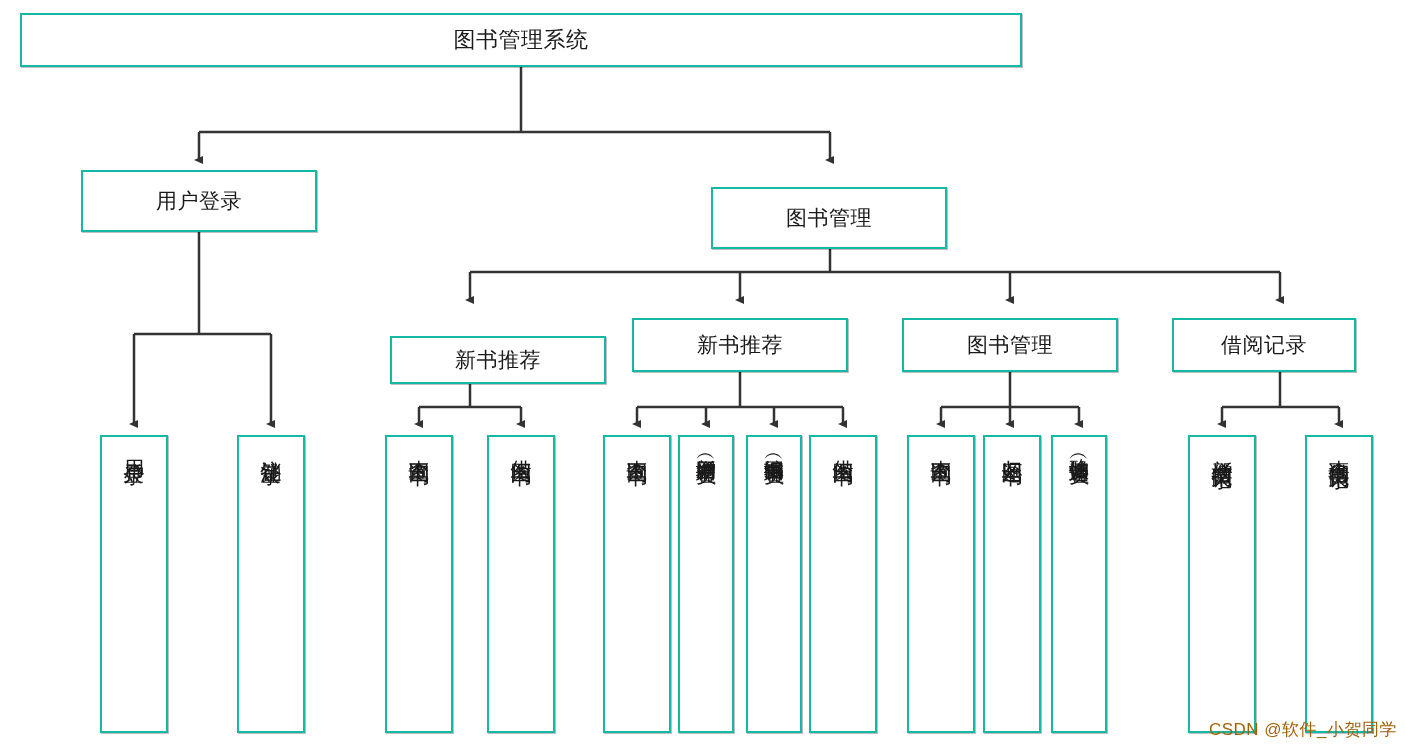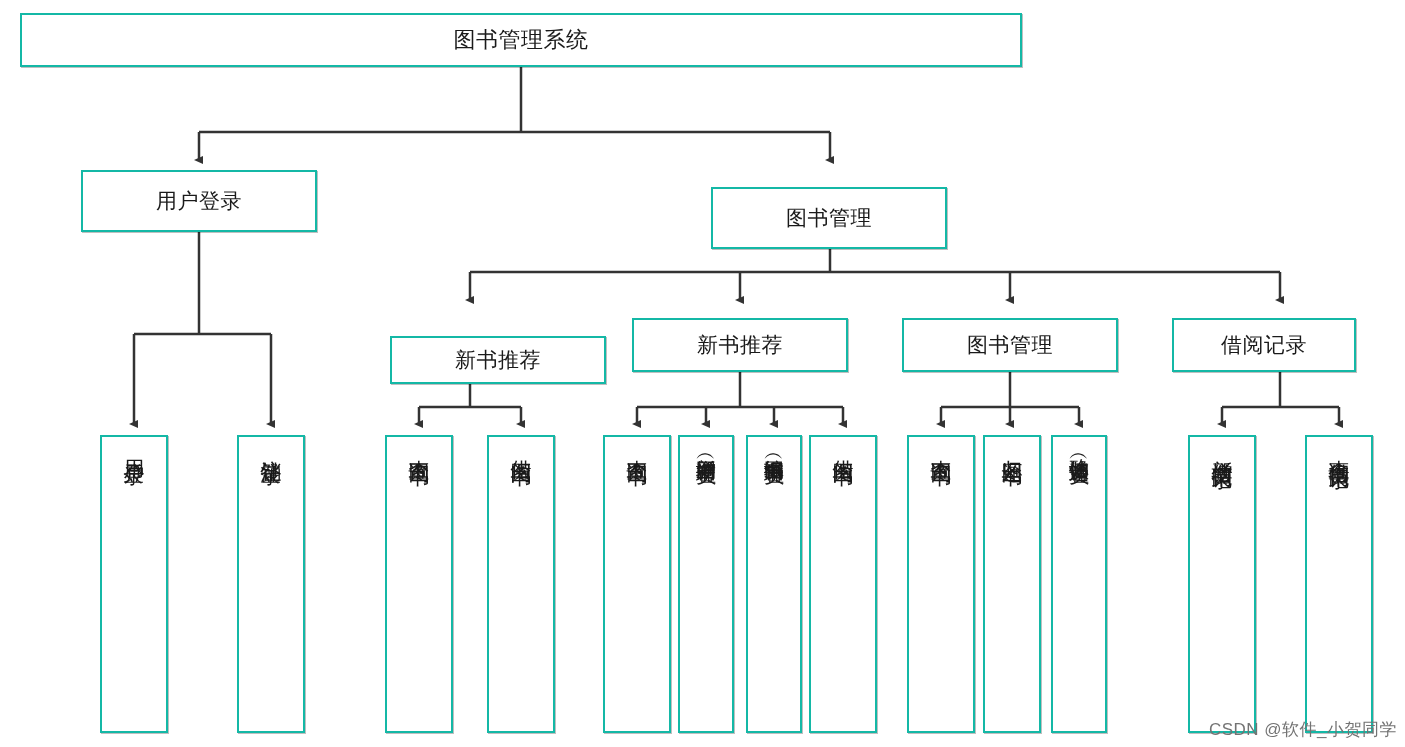--- a/index.html
+++ b/index.html
@@ -64,21 +64,21 @@
   }
   .node.vert.two-col .label {
     font-size: 20px;
     letter-spacing: 1px;
   }
   .watermark {
     position: absolute;
     right: 8px;
     bottom: 6px;
     font-size: 17px;
-    color: #737373;
+    color: #a16207;
     white-space: nowrap;
     letter-spacing: 0.5px;
   }
 </style>
 </head>
 <body>
 
 <div id="canvas">
 
   <svg class="edges" viewBox="0 0 1405 747">

